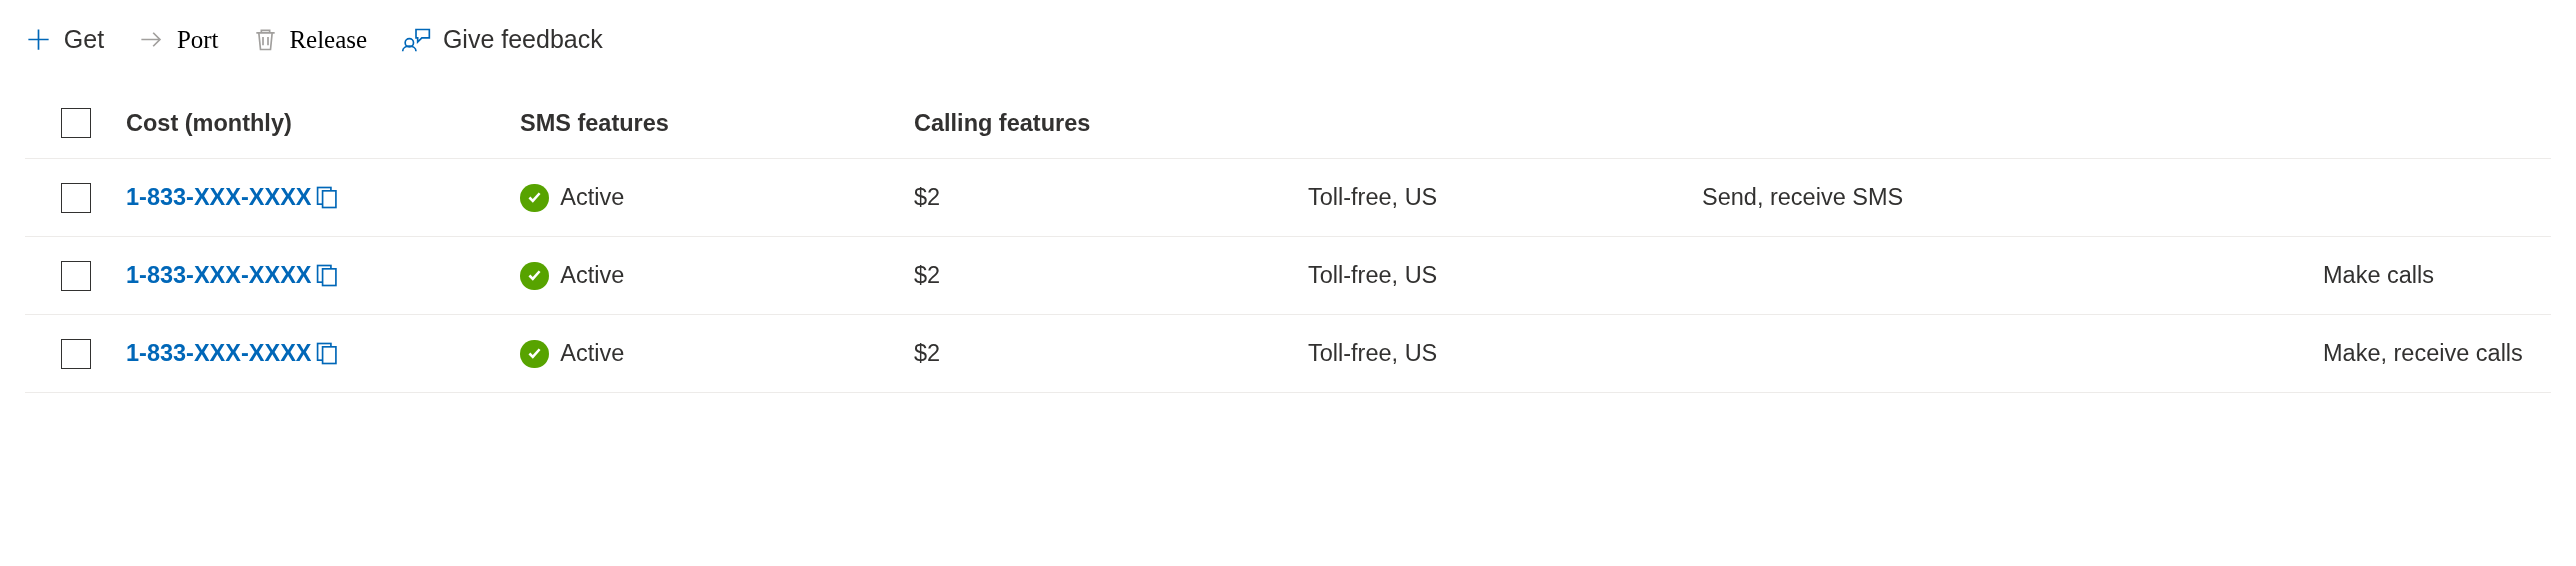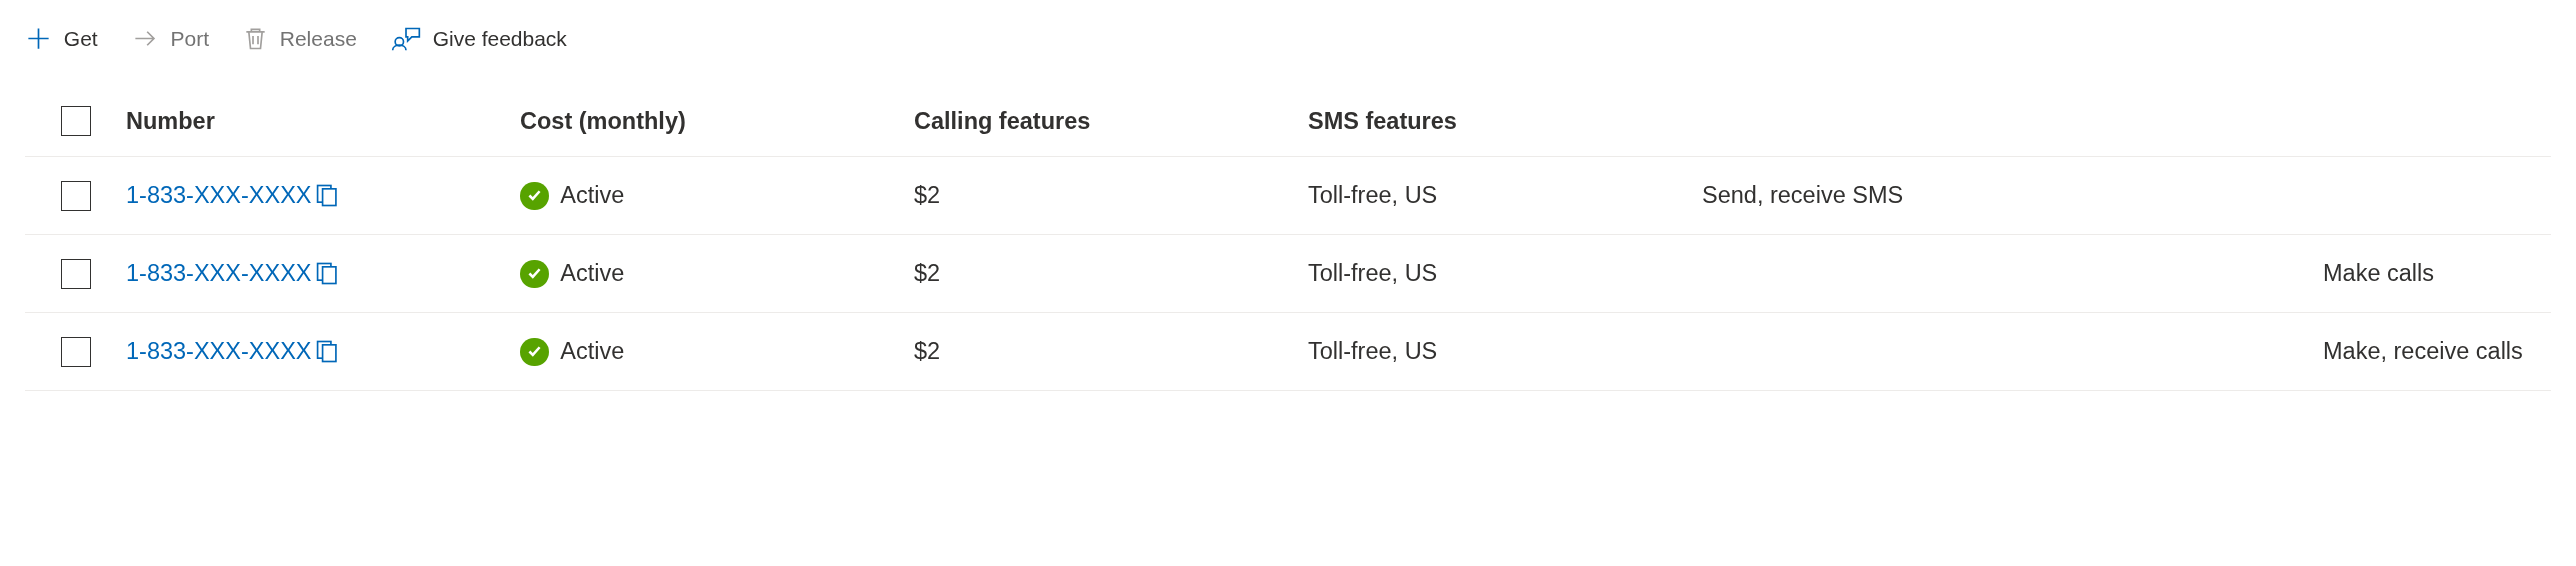--- a/index.html
+++ b/index.html
@@ -16,42 +16,42 @@
     display: flex;
     align-items: center;
     gap: 34px;
     padding: 8.4px 0 34px 0;
   }
   .toolbar-btn {
     display: flex;
     align-items: center;
     gap: 11.8px;
     cursor: pointer;
-    font-size: 21px;
+    font-size: 25px;
   }
-  .toolbar-btn.disabled { color: #737373; cursor: default; }
+  .toolbar-btn.disabled { color: #000000; cursor: default; font-family: Liberation Serif, serif; }
   .toolbar-btn.disabled .icon svg { stroke: #a19f9d; fill: #a19f9d; }
   .icon { display: inline-flex; align-items: center; justify-content: center; }
   .table { width: 100%; }
   .thead, .trow {
     display: grid;
     grid-template-columns: 101px 394px 394px 394px 394px 621px 252px;
     align-items: center;
     border-bottom: 0.8px solid #edebe9;
   }
   .thead { font-weight: 600; padding: 20px 0; }
   .trow { padding: 23.5px 0; }
   .checkbox-cell { display:flex; justify-content:center; }
   .checkbox {
     width: 30px; height: 30px;
     border: 1.7px solid #323130;
   }
   .thead .checkbox { border-color: #323130; }
   .trow .checkbox { border-color: #323130; }
-  .number-cell { display:flex; align-items:center; gap: 4px; }
+  .number-cell { display:flex; align-items:center; gap: 4px; font-weight: bold; }
   .number-link { color: #0067b8; cursor: pointer; }
   .copy-icon svg { stroke: #0067b8; }
   .status-cell { display:flex; align-items:center; gap: 11.8px; }
   .status-badge {
     width: 28.5px; height: 28.5px; border-radius: 50%;
     background: #57a300; display:flex; align-items:center; justify-content:center;
   }
   .status-badge svg { stroke: #fff; }
 </style>
 </head>
@@ -92,24 +92,23 @@
     </span>
     <span>Give feedback</span>
   </div>
 </div>
 
 <div class="table">
   <div class="thead">
     <div class="checkbox-cell">
       <div class="checkbox"></div>
     </div>
-    <div>Number</div>
     <div>Cost (monthly)</div>
+    <div>SMS features</div>
     <div>Calling features</div>
-    <div>SMS features</div>
   </div>
 
   <div class="trow">
     <div class="checkbox-cell">
       <div class="checkbox"></div>
     </div>
     <div class="number-cell">
       <span class="number-link">1-833-XXX-XXXX</span>
       <span class="icon copy-icon">
         <svg width="23.5" height="25" viewBox="0 0 28 30" fill="none">

